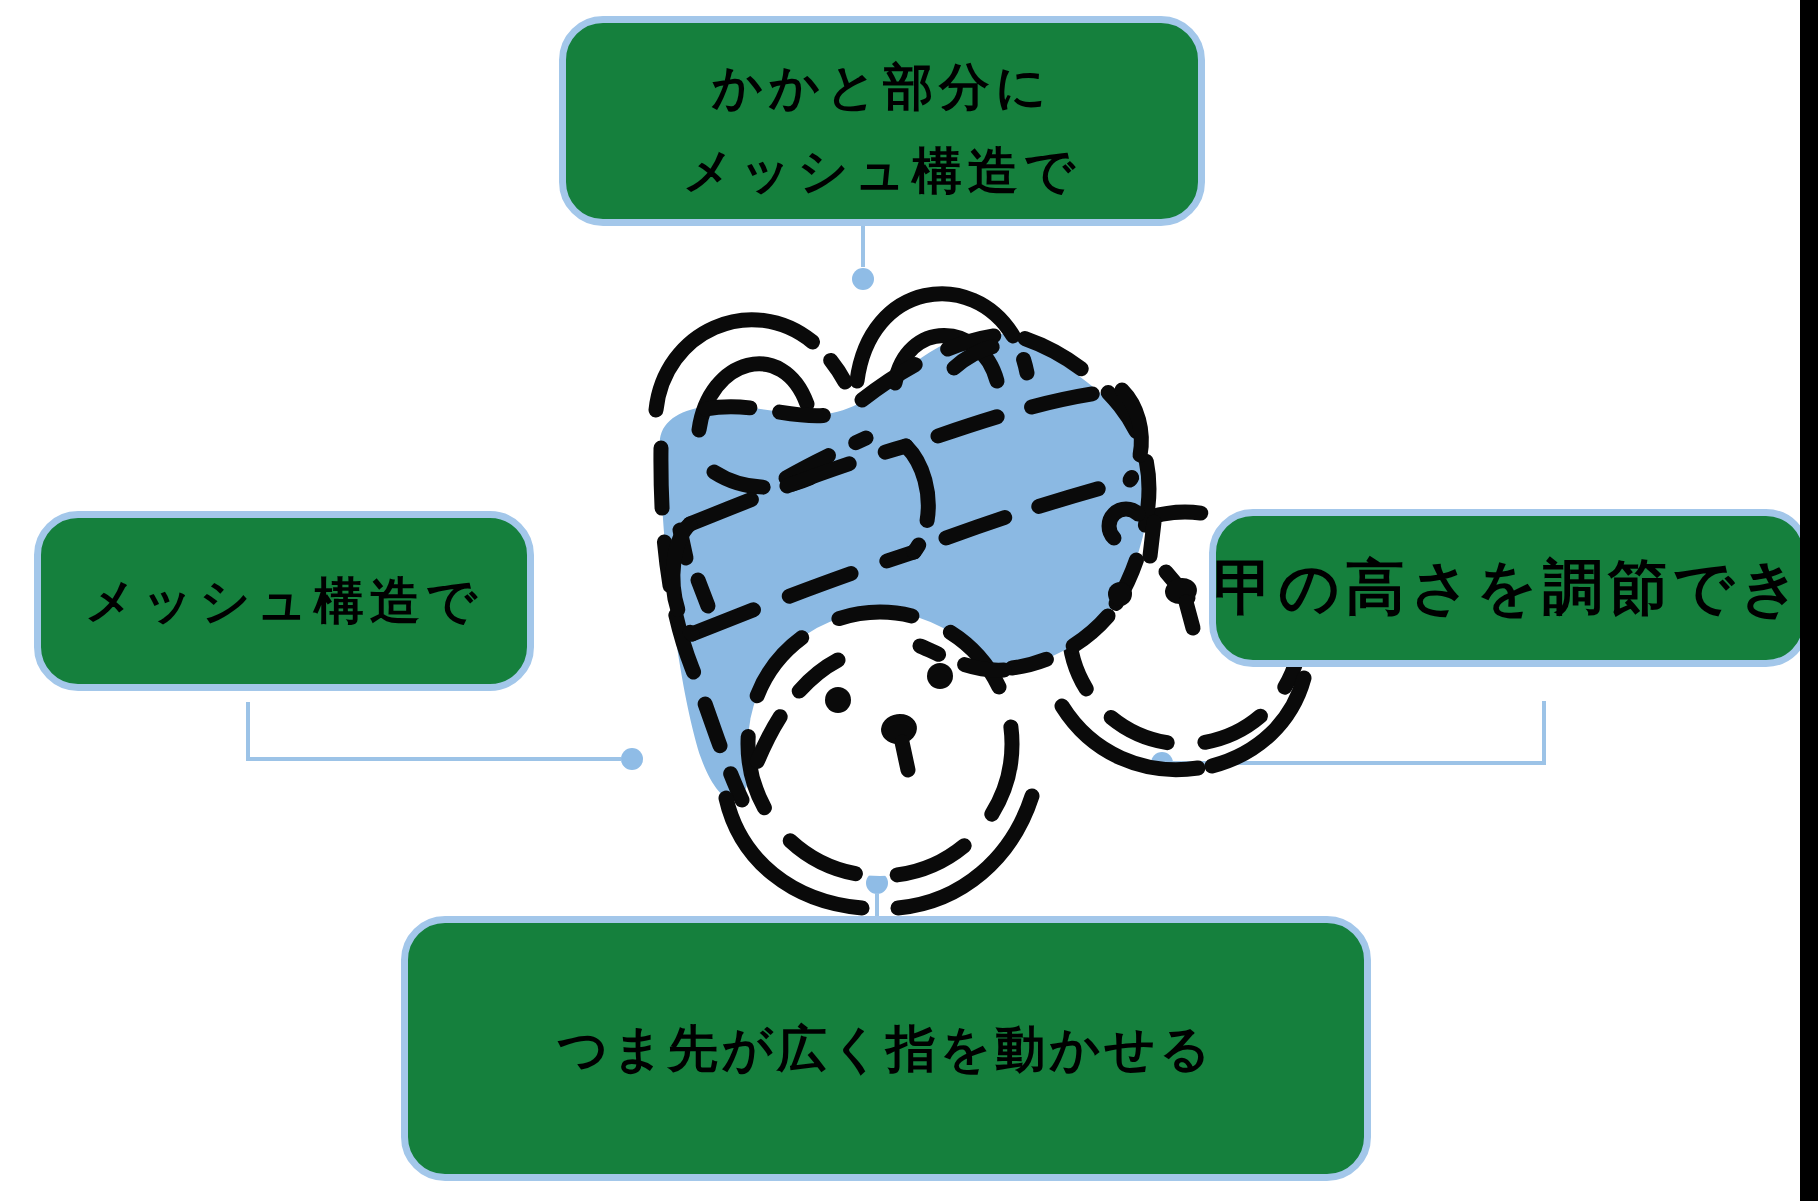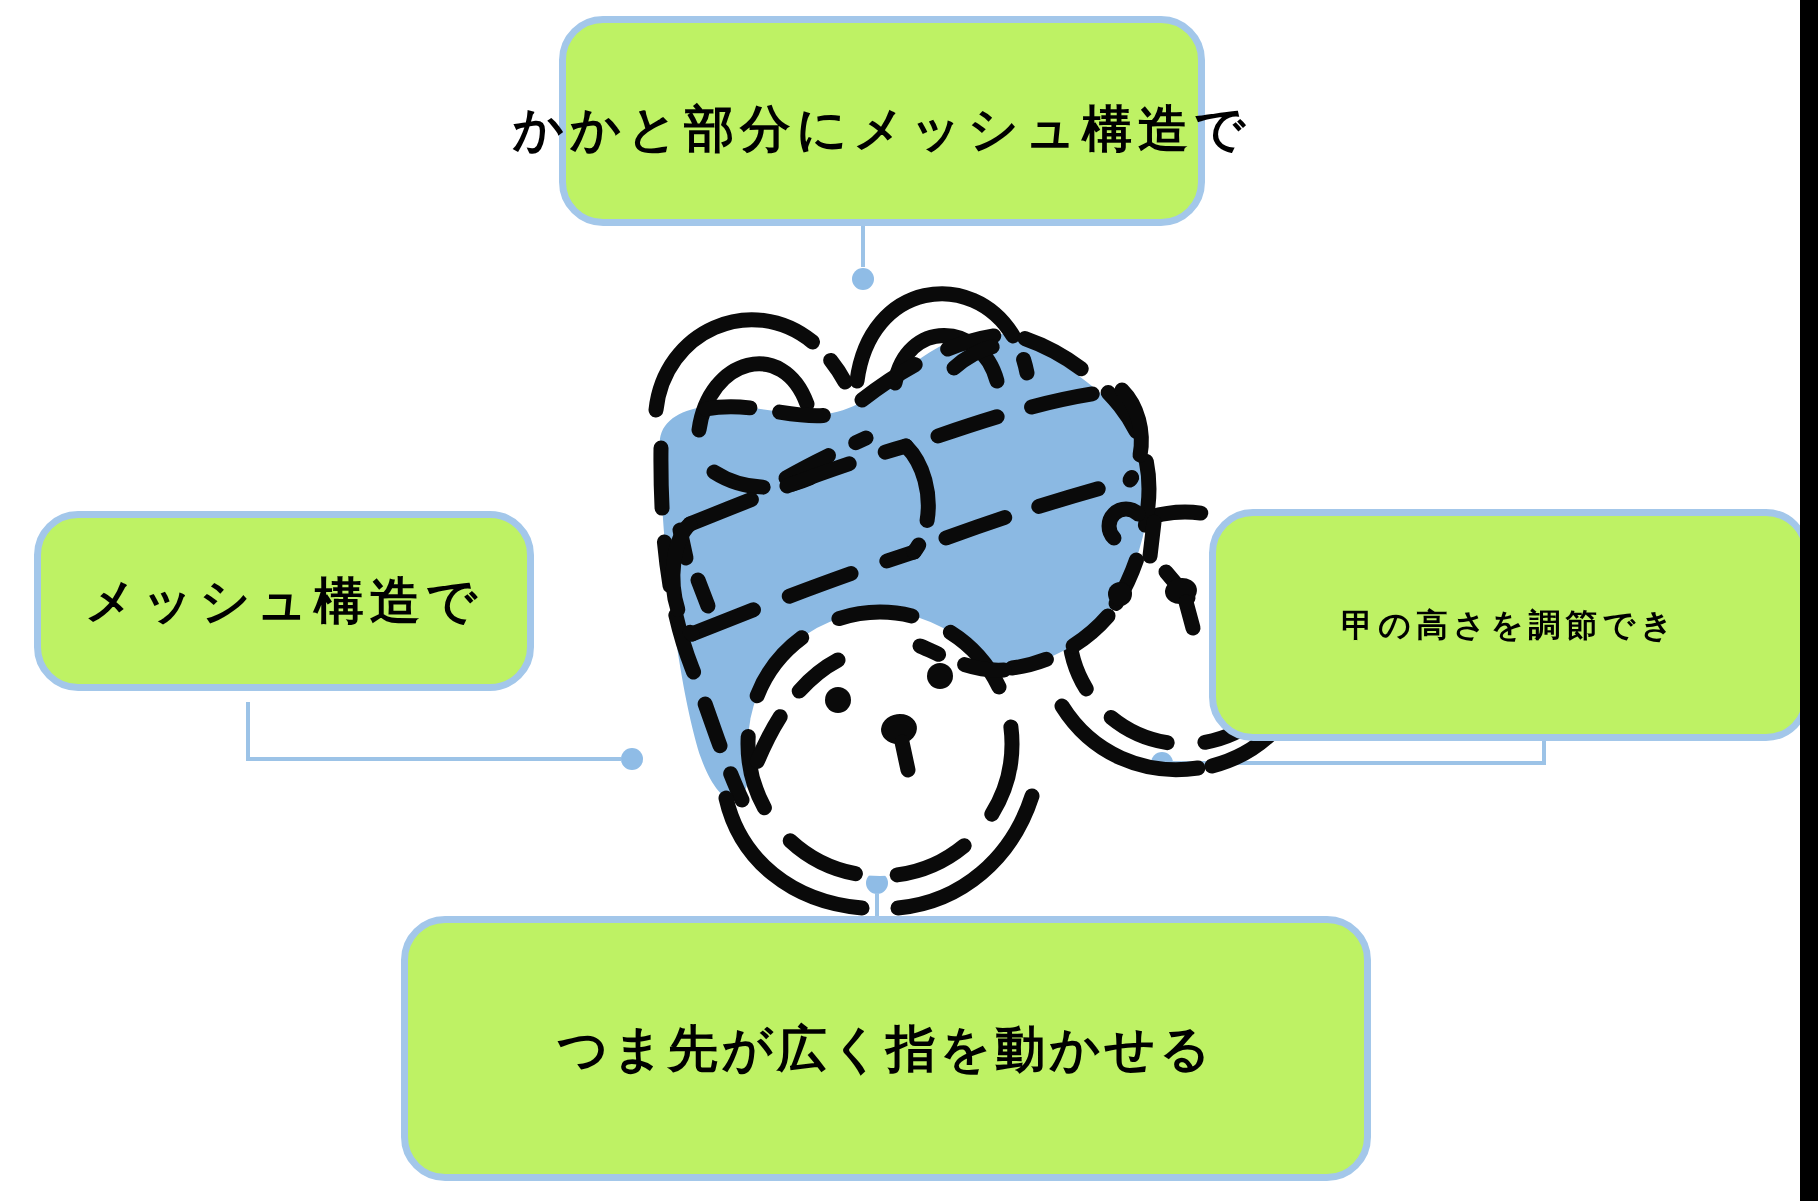--- a/index.html
+++ b/index.html
@@ -5,28 +5,28 @@
   html,body{margin:0;padding:0;}
   body{
     width:1818px;height:1201px;position:relative;overflow:hidden;
     background:#ffffff;
     font-family:"Liberation Sans","DejaVu Sans",sans-serif;
   }
   .stage{position:absolute;inset:0;}
   svg.overlay{position:absolute;left:0;top:0;z-index:1;}
   .callout{
     position:absolute;z-index:2;box-sizing:border-box;
-    background:#bef264;border:7px solid #A3C7EA;border-radius:44px;
-    display:flex;align-items:center;justify-content:center;
+    background:#15803d;border:7px solid #A3C7EA;border-radius:44px;
+    display:flex;flex-direction:column;align-items:center;justify-content:center;
     color:#000;font-weight:bold;text-align:right;
   }
   .callout .line{display:block;white-space:nowrap;}
   .co-top   {left:559px;top:16px;  width:646px;height:210px;font-size:50px;line-height:84px;letter-spacing:6px;padding-top:16px;}
   .co-left  {left:34px; top:511px; width:500px;height:180px;font-size:50px;line-height:76px;letter-spacing:6px;}
-  .co-right {left:1209px;top:509px;width:601px;height:232px;font-size:32px;line-height:76px;letter-spacing:5px;}
+  .co-right {left:1209px;top:509px;width:601px;height:158px;font-size:60px;line-height:76px;letter-spacing:5px;}
   .co-bottom{left:401px;top:916px; width:970px;height:265px;font-size:50px;line-height:80px;letter-spacing:4px;}
   .edge-bar{position:absolute;right:0;top:0;width:18px;height:1201px;background:#000;z-index:3;}
   .conn{stroke:#9CC3E7;stroke-width:4;fill:none;}
   .cdot{fill:#8FBCE6;stroke:none;}
   .ol{stroke:#0A0A0A;stroke-width:15;fill:none;stroke-linecap:round;}
   .fill-blue{fill:#8BB9E3;stroke:none;}
 </style>
 </head>
 <body>
 

